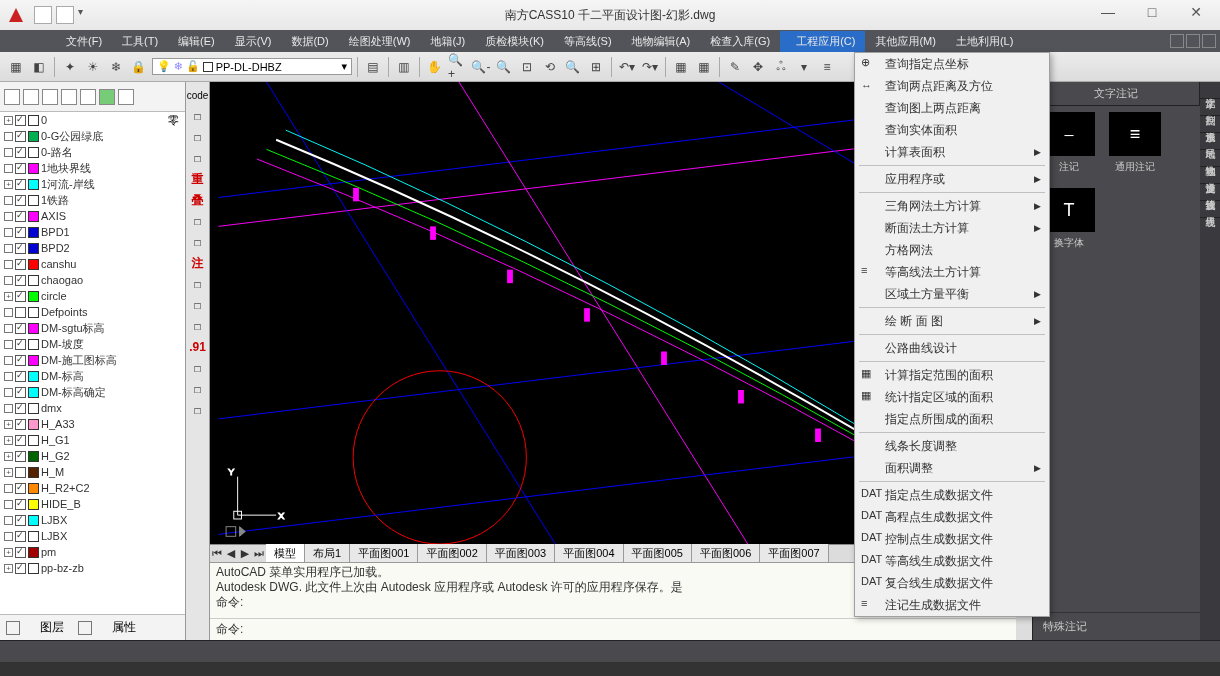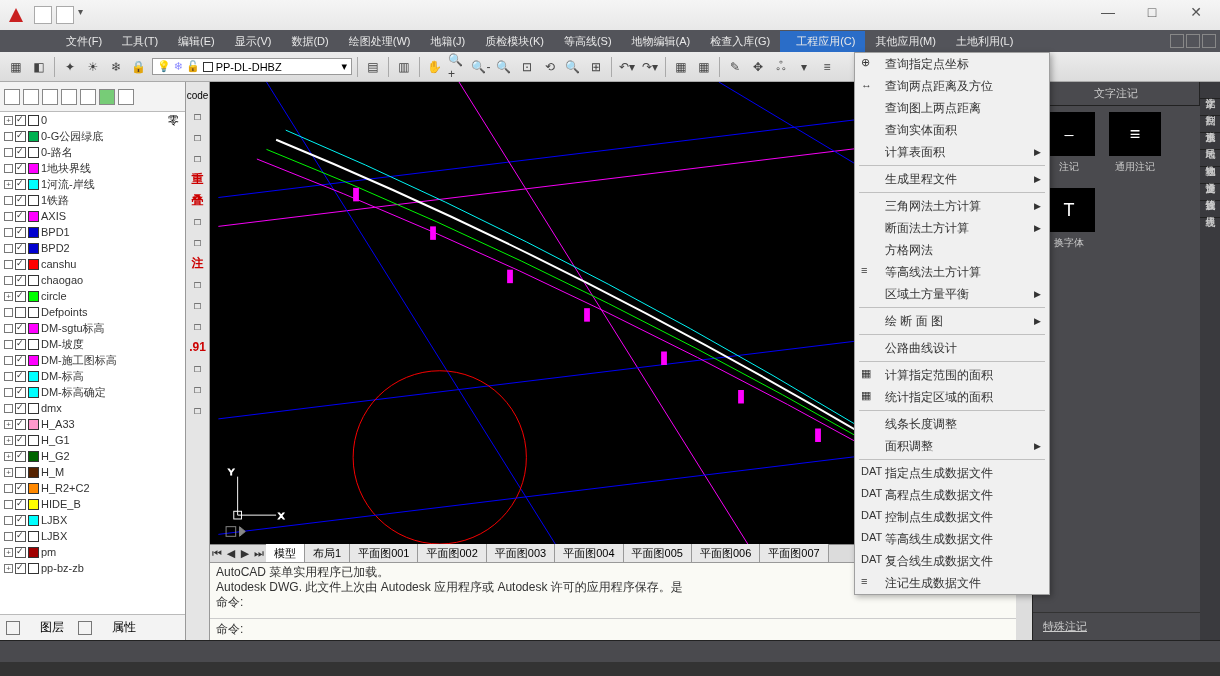--- a/index.html
+++ b/index.html
@@ -76,21 +76,21 @@
 
 
 .right-panel { width:168px; background:#4a4a4e; border-left:1px solid #222; display:flex; flex-direction:column;}
 .right-panel .rp-tabs { display:flex; height:24px; border-bottom:1px solid #222;}
 .right-panel .rp-tab { flex:1; font-size:11px; color:#ccc; display:flex; align-items:center; justify-content:center; background:#3a3a3e; border-right:1px solid #222; cursor:pointer;}
 .right-panel .rp-tab.active { background:#4a4a4e;}
 .right-panel .tiles { display:flex; flex-wrap:wrap; padding:6px; gap:6px;}
 .right-panel .tile { width:60px; height:70px; display:flex; flex-direction:column; align-items:center; gap:4px; cursor:pointer;}
 .right-panel .tile .tbox { width:52px; height:44px; background:#000; display:flex; align-items:center; justify-content:center; color:#fff; font-size:18px;}
 .right-panel .tile .tlbl { font-size:10px; color:#ccc; text-align:center;}
-.right-panel .rp-section { padding:6px 10px; font-size:11px; color:#ccc; border-top:1px solid #333;text-decoration:underline;}
+.right-panel .rp-section { padding:6px 10px; font-size:11px; color:#ccc; border-top:1px solid #333;}
 
 
 .right-edge { width:20px; background:#3a3a3e; display:flex; flex-direction:column;}
 .right-edge .etab { writing-mode:vertical-rl; font-size:10px; color:#ccc; padding:8px 3px; border-bottom:1px solid #222; cursor:pointer; text-align:center;}
 
 
 .statusbar { height:22px; background:#4a4a4e; border-top:1px solid #222;}
 
 .scrollbar-v { width:16px; background:#ddd;}
 </style>
@@ -101,20 +101,21 @@
   <span class="logo">
     <svg width="18" height="18">
         <path d="M2 16 L9 2 L16 16 Z" fill="#c92020"></path>
       </svg>
   </span>
   <div class="qat">
     <span class="q"></span>
     <span class="q"></span>
     <span style="font-size:10px;color:#555;">▾</span>
   </div>
+  <div class="title">南方CASS10     千二平面设计图-幻影.dwg</div>
   <div class="wbtns">
     <span>—</span>
     <span>□</span>
     <span>✕</span>
   </div>
 </div>
 
 <div class="menubar">
   <div class="spacer"></div>
   <div id="menu-items" style="display: flex;">
@@ -525,21 +526,21 @@
     </div>
     <div class="dd-item">
       <span>查询实体面积</span>
     </div>
     <div class="dd-item">
       <span>计算表面积</span>
       <span class="arrow">▶</span>
     </div>
     <div class="dd-sep"></div>
     <div class="dd-item">
-      <span>生成里程文件</span>
+      <span>应用程序或</span>
       <span class="arrow">▶</span>
     </div>
     <div class="dd-sep"></div>
     <div class="dd-item">
       <span>三角网法土方计算</span>
       <span class="arrow">▶</span>
     </div>
     <div class="dd-item">
       <span>断面法土方计算</span>
       <span class="arrow">▶</span>
@@ -566,20 +567,23 @@
     </div>
     <div class="dd-sep"></div>
     <div class="dd-item">
       <span class="dicon">▦</span>
       <span>计算指定范围的面积</span>
     </div>
     <div class="dd-item">
       <span class="dicon">▦</span>
       <span>统计指定区域的面积</span>
     </div>
+    <div class="dd-item">
+      <span>指定点所围成的面积</span>
+    </div>
     <div class="dd-sep"></div>
     <div class="dd-item">
       <span>线条长度调整</span>
     </div>
     <div class="dd-item">
       <span>面积调整</span>
       <span class="arrow">▶</span>
     </div>
     <div class="dd-sep"></div>
     <div class="dd-item">

